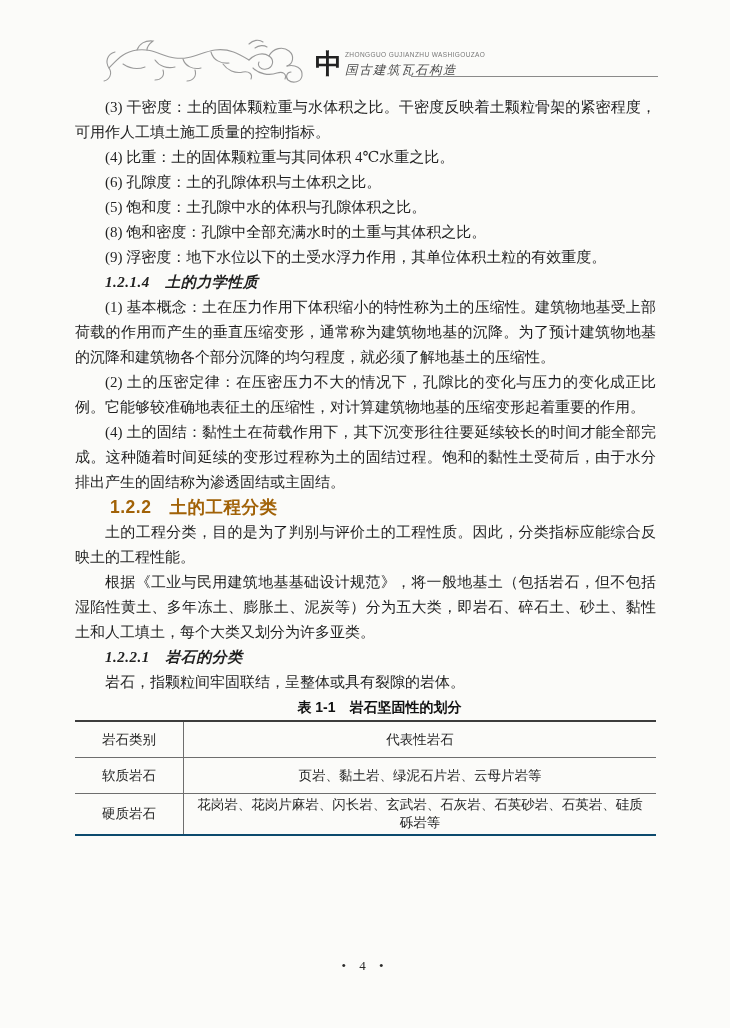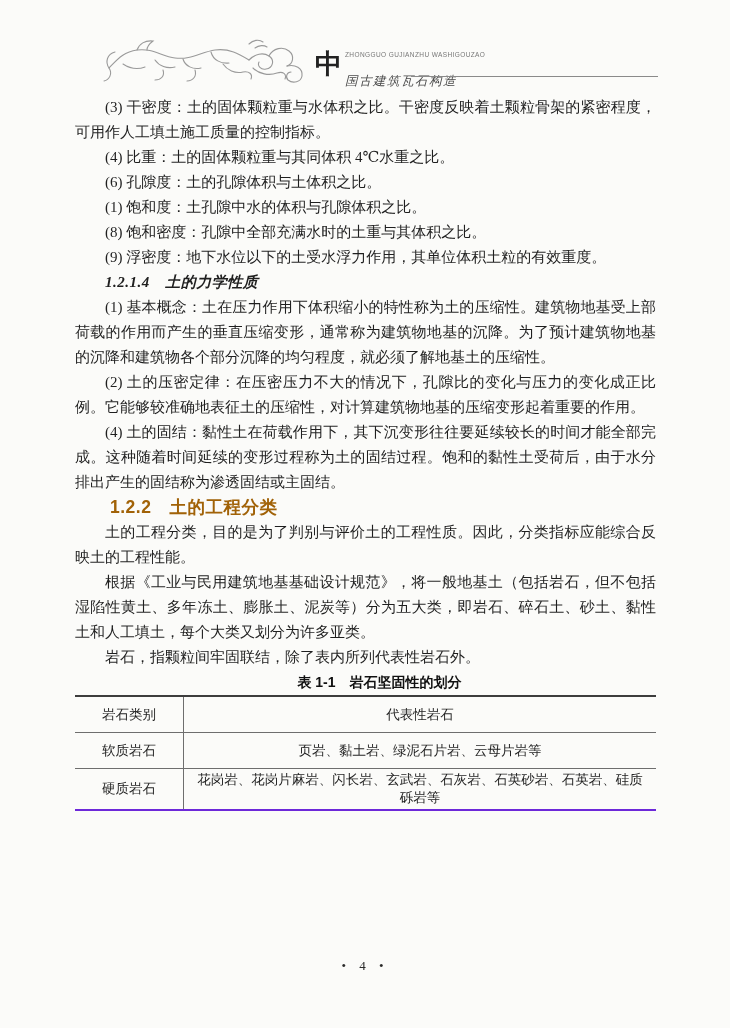--- a/index.html
+++ b/index.html
@@ -21,21 +21,21 @@
     font-size:27px;font-weight:bold;line-height:28px;color:#222;
     font-family:"Liberation Serif","DejaVu Serif",serif;
   }
   .logo-text{position:absolute;left:270px;top:21px;width:150px;}
   .logo-latin{
     display:block;font-family:"Liberation Sans","DejaVu Sans",sans-serif;
     font-size:6.5px;letter-spacing:.4px;color:#777;white-space:nowrap;
   }
   .logo-cn{
     display:block;font-size:12.5px;letter-spacing:1.5px;color:#4a4a4a;
-    font-style:italic;white-space:nowrap;margin-top:15px;
+    font-style:italic;white-space:nowrap;margin-top:4px;
   }
   .header-rule{
     position:absolute;left:336px;right:0;top:46px;height:0;
     border-top:1px solid #8a8a8a;
   }
 
   
   .content{
     position:absolute;top:95px;left:75px;width:581px;
     font-size:15px;line-height:25px;text-align:justify;
@@ -55,21 +55,21 @@
   .table-title{
     margin:15px 0 10px 0;text-indent:0;text-align:center;
     font-family:"Liberation Sans","DejaVu Sans",sans-serif;
     font-size:14px;font-weight:bold;color:#111;
   }
 
   
   table.rock{
     width:100%;border-collapse:collapse;
     font-size:13.5px;line-height:18px;
-    border-top:2px solid #3d3d3d;border-bottom:2px solid #6d28d9;
+    border-top:2px solid #3d3d3d;border-bottom:2px solid #0c4a6e;
   }
   table.rock th,table.rock td{
     font-weight:normal;text-align:center;vertical-align:middle;
     height:31px;padding:2px 8px;
   }
   table.rock tr+tr th,table.rock tr+tr td{border-top:1px solid #6e6e6e;}
   table.rock .col-type{width:92px;border-right:1px solid #6e6e6e;}
 
   
   .page-number{
@@ -105,31 +105,32 @@
       <span class="logo-latin">ZHONGGUO GUJIANZHU WASHIGOUZAO</span>
       <span class="logo-cn">国古建筑瓦石构造</span>
     </div>
     <div class="header-rule"></div>
   </div>
 
   <div class="content">
     <p>(3) 干密度：土的固体颗粒重与水体积之比。干密度反映着土颗粒骨架的紧密程度，可用作人工填土施工质量的控制指标。</p>
     <p>(4) 比重：土的固体颗粒重与其同体积 4℃水重之比。</p>
     <p>(6) 孔隙度：土的孔隙体积与土体积之比。</p>
-    <p>(1) 饱和度：土孔隙中水的体积与孔隙体积之比。</p>
+    <p>(5) 饱和度：土孔隙中水的体积与孔隙体积之比。</p>
     <p>(8) 饱和密度：孔隙中全部充满水时的土重与其体积之比。</p>
     <p>(9) 浮密度：地下水位以下的土受水浮力作用，其单位体积土粒的有效重度。</p>
     <p class="sub-heading">1.2.1.4　土的力学性质</p>
     <p>(1) 基本概念：土在压力作用下体积缩小的特性称为土的压缩性。建筑物地基受上部荷载的作用而产生的垂直压缩变形，通常称为建筑物地基的沉降。为了预计建筑物地基的沉降和建筑物各个部分沉降的均匀程度，就必须了解地基土的压缩性。</p>
     <p>(2) 土的压密定律：在压密压力不大的情况下，孔隙比的变化与压力的变化成正比例。它能够较准确地表征土的压缩性，对计算建筑物地基的压缩变形起着重要的作用。</p>
     <p>(4) 土的固结：黏性土在荷载作用下，其下沉变形往往要延续较长的时间才能全部完成。这种随着时间延续的变形过程称为土的固结过程。饱和的黏性土受荷后，由于水分排出产生的固结称为渗透固结或主固结。</p>
     <p class="section-heading">1.2.2　土的工程分类</p>
     <p>土的工程分类，目的是为了判别与评价土的工程性质。因此，分类指标应能综合反映土的工程性能。</p>
     <p>根据《工业与民用建筑地基基础设计规范》，将一般地基土（包括岩石，但不包括湿陷性黄土、多年冻土、膨胀土、泥炭等）分为五大类，即岩石、碎石土、砂土、黏性土和人工填土，每个大类又划分为许多亚类。</p>
-    <p>岩石，指颗粒间牢固联结，除了表内所列代表性岩石外。</p>
+    <p class="sub-heading">1.2.2.1　岩石的分类</p>
+    <p>岩石，指颗粒间牢固联结，呈整体或具有裂隙的岩体。</p>
     <p class="table-title">表 1-1　岩石坚固性的划分</p>
 
     <table class="rock">
       <tbody>
         <tr>
           <th class="col-type">岩石类别</th>
           <th>代表性岩石</th>
         </tr>
         <tr>
           <td class="col-type">软质岩石</td>

